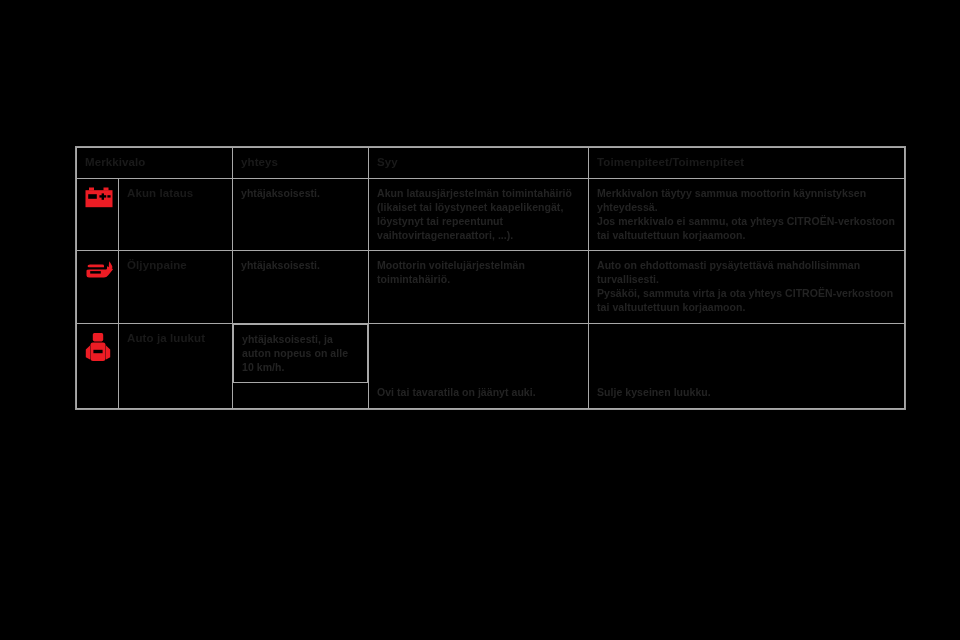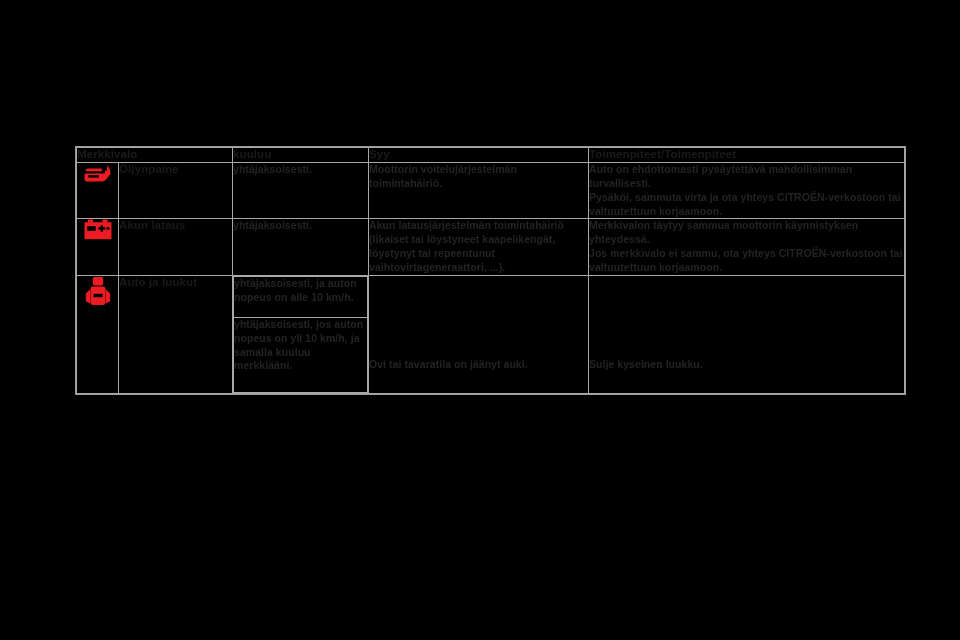--- a/index.html
+++ b/index.html
@@ -28,21 +28,21 @@
     border-collapse: collapse;
     table-layout: fixed;
     background: #000000;
     box-shadow: 0 0 0 1px #9a9a9a;
   }
 
   #warning-table td,
   #warning-table th {
     border: 1px solid #a8a8a8;
     vertical-align: top;
-    padding: 0;
+    padding: 8px;
     background: #000000;
   }
 
   .hdr-cell {
     background: #dcdcdc;
     color: #1a1a1a;
     font-size: 11.5px;
     font-weight: bold;
     text-align: left;
     padding: 7px 8px 8px 8px;
@@ -116,47 +116,27 @@
       <col style="width:42px">
       <col style="width:114px">
       <col style="width:136px">
       <col style="width:220px">
       <col style="width:316px">
     </colgroup>
 
     <thead>
       <tr>
         <th class="hdr-cell" colspan="2">Merkkivalo</th>
-        <th class="hdr-cell">kuuluu</th>
+        <th class="hdr-cell">yhteys</th>
         <th class="hdr-cell">Syy</th>
         <th class="hdr-cell">Toimenpiteet/Toimenpiteet</th>
       </tr>
     </thead>
 
     <tbody>
-
-      <tr>
-        <td class="icon-cell">
-          <span>
-            <svg class="icon-svg" width="30" height="22" viewBox="0 0 30 22" aria-hidden="true">
-              <path fill="#ed1c24" d="M1.5 11.5 L1.5 16.5 Q1.5 18.5 4 18.5 L19 18.5 Q21.5 18.5 23 16.5 L27.5 11 Q28.5 10 27.2 9.4 L22 7.2 L22 9.6 Q22 10.4 21.2 10.4 L4.5 10.4 Q1.5 10.4 1.5 11.5 Z"></path>
-              <path fill="#ed1c24" d="M5 5.4 L17.5 5.4 Q19 5.4 19 6.6 L19 8.3 L4 8.3 Q2.6 8.3 2.6 7 Q2.6 5.4 5 5.4 Z"></path>
-              <path fill="#ed1c24" d="M24.2 2.2 Q27.4 6.6 27.4 8.1 Q27.4 10 25.6 10 Q23.8 10 23.8 8.1 Q23.8 6.6 24.2 2.2 Z"></path>
-              <rect fill="#000000" x="5.2" y="12.1" width="10.6" height="2.5"></rect>
-            </svg>
-          </span>
-        </td>
-        <td class="name-cell">Öljynpaine</td>
-        <td class="dark-cell">yhtäjaksoisesti.</td>
-        <td class="dark-cell">Moottorin voitelujärjestelmän toimintahäiriö.</td>
-        <td class="dark-cell multiline">
-            <p>Auto on ehdottomasti pysäytettävä mahdollisimman turvallisesti.</p>
-            <p>Pysäköi, sammuta virta ja ota yhteys CITROËN-verkostoon tai valtuutettuun korjaamoon.</p>
-          </td>
-      </tr>
 
       <tr>
         <td class="icon-cell">
           <span>
             <svg class="icon-svg" width="28" height="22" viewBox="0 0 28 22" aria-hidden="true">
               <rect fill="#ed1c24" x="4" y="0.5" width="5" height="3"></rect>
               <rect fill="#ed1c24" x="18.5" y="0.5" width="5" height="3"></rect>
               <rect fill="#ed1c24" x="0.5" y="3.2" width="27" height="17"></rect>
               <rect fill="#000000" x="3.2" y="7.2" width="8.6" height="4.6"></rect>
               <rect fill="#000000" x="16.6" y="6.4" width="2.4" height="6.4"></rect>
@@ -170,39 +150,56 @@
         <td class="dark-cell">Akun latausjärjestelmän toimintahäiriö (likaiset tai löystyneet kaapelikengät, löystynyt tai repeentunut vaihtovirtageneraattori, ...).</td>
         <td class="dark-cell multiline">
             <p>Merkkivalon täytyy sammua moottorin käynnistyksen yhteydessä.</p>
             <p>Jos merkkivalo ei sammu, ota yhteys CITROËN-verkostoon tai valtuutettuun korjaamoon.</p>
           </td>
       </tr>
 
       <tr>
         <td class="icon-cell">
           <span>
+            <svg class="icon-svg" width="30" height="22" viewBox="0 0 30 22" aria-hidden="true">
+              <path fill="#ed1c24" d="M1.5 11.5 L1.5 16.5 Q1.5 18.5 4 18.5 L19 18.5 Q21.5 18.5 23 16.5 L27.5 11 Q28.5 10 27.2 9.4 L22 7.2 L22 9.6 Q22 10.4 21.2 10.4 L4.5 10.4 Q1.5 10.4 1.5 11.5 Z"></path>
+              <path fill="#ed1c24" d="M5 5.4 L17.5 5.4 Q19 5.4 19 6.6 L19 8.3 L4 8.3 Q2.6 8.3 2.6 7 Q2.6 5.4 5 5.4 Z"></path>
+              <path fill="#ed1c24" d="M24.2 2.2 Q27.4 6.6 27.4 8.1 Q27.4 10 25.6 10 Q23.8 10 23.8 8.1 Q23.8 6.6 24.2 2.2 Z"></path>
+              <rect fill="#000000" x="5.2" y="12.1" width="10.6" height="2.5"></rect>
+            </svg>
+          </span>
+        </td>
+        <td class="name-cell">Öljynpaine</td>
+        <td class="dark-cell">yhtäjaksoisesti.</td>
+        <td class="dark-cell">Moottorin voitelujärjestelmän toimintahäiriö.</td>
+        <td class="dark-cell multiline">
+            <p>Auto on ehdottomasti pysäytettävä mahdollisimman turvallisesti.</p>
+            <p>Pysäköi, sammuta virta ja ota yhteys CITROËN-verkostoon tai valtuutettuun korjaamoon.</p>
+          </td>
+      </tr>
+
+      <tr>
+        <td class="icon-cell">
+          <span>
             <svg class="icon-svg" width="26" height="30" viewBox="0 0 26 30" aria-hidden="true">
               <path fill="#ed1c24" d="M9.4 1 L16.6 1 Q18.2 1 18.2 2.8 L18.2 7.6 Q18.2 9.4 16.6 9.4 L9.4 9.4 Q7.8 9.4 7.8 7.6 L7.8 2.8 Q7.8 1 9.4 1 Z"></path>
               <path fill="#ed1c24" d="M8 10.4 L18 10.4 Q20.6 10.4 20.6 13.4 L20.6 26 Q20.6 29 18 29 L8 29 Q5.4 29 5.4 26 L5.4 13.4 Q5.4 10.4 8 10.4 Z"></path>
               <path fill="#ed1c24" d="M5 13.6 L0.8 17.4 L0.8 25.2 L5 27.4 Z"></path>
               <path fill="#ed1c24" d="M21 13.6 L25.2 17.4 L25.2 25.2 L21 27.4 Z"></path>
               <rect fill="#000000" x="8.4" y="17.8" width="9.2" height="3.4"></rect>
             </svg>
           </span>
         </td>
         <td class="name-cell">Auto ja luukut</td>
         <td style="padding:0;">
           <table class="sub-table">
             <tbody>
                 <tr>
               <td class="dark-cell" style="height:40px;">yhtäjaksoisesti, ja auton nopeus on alle 10 km/h.</td>
             </tr>
-            <tr>
-              <td class="dark-cell" style="height:74px;">yhtäjaksoisesti, jos auton nopeus on yli 10 km/h, ja samalla kuuluu merkkiääni.</td>
-            </tr>
           </tbody>
             </table>
         </td>
         <td class="dark-cell" style="vertical-align:middle; padding-top:62px;margin-top:16px;">Ovi tai tavaratila on jäänyt auki.</td>
         <td class="dark-cell" style="vertical-align:middle; padding-top:62px;border-radius:20px;">Sulje kyseinen luukku.</td>
       </tr>
 
     </tbody>
   </table>
 

